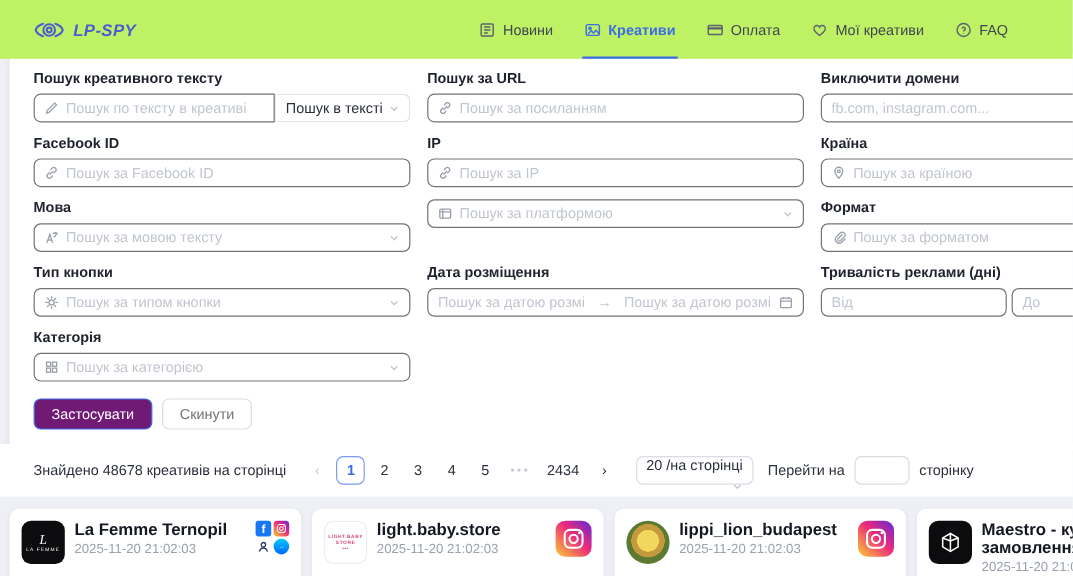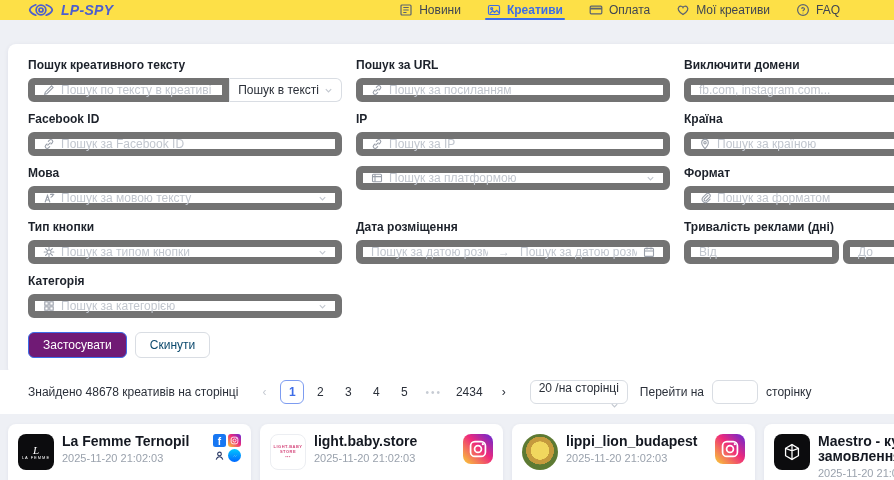--- a/index.html
+++ b/index.html
@@ -4,21 +4,21 @@
 <style>
   * { margin:0; padding:0; box-sizing:border-box; }
   html,body { width:894px; height:480px; overflow:hidden; }
   body {
     font-family:"Liberation Sans","DejaVu Sans",sans-serif;
     background:#eef0f5; color:#23272f; font-size:12px;
     position:relative;
   }
   
   .header {
-    height:20px; background:#fde047; display:flex; align-items:center;
+    height:49px; background:#bef264; display:flex; align-items:center;
     padding:0 54px 0 28px; position:relative; z-index:2;
   }
   .brand { display:flex; align-items:center; gap:7px; color:#4c5ecf; }
   .brand-name { font-style:italic; font-weight:800; font-size:14px; letter-spacing:.3px; }
   .nav { margin-left:auto; display:flex; align-items:center; gap:26px; height:100%; }
   .nav-item {
     display:flex; align-items:center; gap:6px; color:#3f4552; cursor:pointer;
     height:100%; position:relative; font-size:12px;
   }
   .nav-item svg { color:#5b6270; }
@@ -31,21 +31,21 @@
   
   .panel {
     position:absolute; left:8px; top:44px; width:1012px;
     background:#fff; border-radius:8px; box-shadow:0 1px 5px rgba(20,35,80,.07);
     padding:14px 20px 18px 20px;
   }
   .fgrid { display:grid; grid-template-columns:repeat(3,314px); gap:10px 14px; }
   .field-label { font-size:12px; font-weight:700; color:#1d222b; margin-bottom:6px; }
   .control {
     display:flex; align-items:center; height:24px; background:#fff;
-    border:7px solid #737373; border-radius:6px; padding:0 8px; gap:6px; min-width:0;
+    border:1px solid #737373; border-radius:6px; padding:0 8px; gap:6px; min-width:0;
   }
   .control input {
     border:0; outline:0; flex:1; min-width:0; font-size:12px; background:transparent;
     font-family:inherit; color:#23272f;
   }
   .control input::placeholder { color:#c1c6ce; }
   .ph { color:#c1c6ce; flex:1; white-space:nowrap; overflow:hidden; }
   .ficon { color:#9aa0aa; display:flex; flex:none; }
   .chev { color:#c3c8d0; display:flex; flex:none; margin-left:auto; }
   .group { display:flex; }
@@ -58,21 +58,21 @@
   .rangewrap { display:flex; gap:4px; }
   .rangewrap .control { flex:1; }
   .daterange .arrow { color:#c1c6ce; flex:none; padding:0 4px; }
   .daterange .ph { flex:1; }
   .btn-row { margin-top:14px; display:flex; gap:8px; }
   .btn {
     height:26px; padding:0 14px; border-radius:6px; font-size:12px; cursor:pointer;
     display:inline-flex; align-items:center; font-family:inherit;
   }
   .btn-primary { background:#701a75; border:1px solid #3d6ce7; color:#fff; }
-  .btn-plain { background:#fff; border:1px solid #d9dde3; color:#0c4a6e; }
+  .btn-plain { background:#fff; border:1px solid #d9dde3; color:#737373; }
   
   .pagestrip {
     position:absolute; left:0; top:370px; width:1020px; height:44px; background:#fff;
     display:flex; align-items:center; padding:0 20px 0 28px; gap:4px;
   }
   .found { color:#2b303a; margin-right:10px; white-space:nowrap; }
   .pg {
     min-width:24px; height:24px; display:inline-flex; align-items:center; justify-content:center;
     border-radius:6px; color:#2b303a; cursor:pointer; padding:0 4px; border:1px solid transparent;
   }

